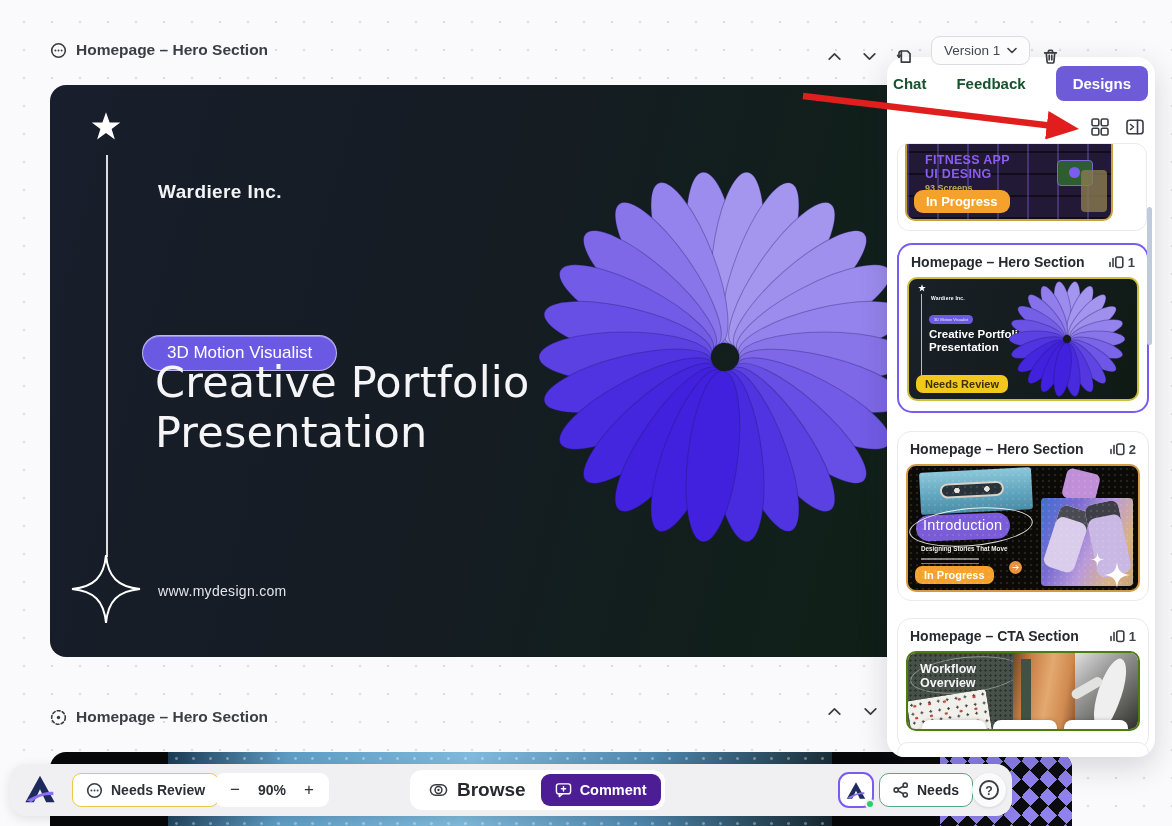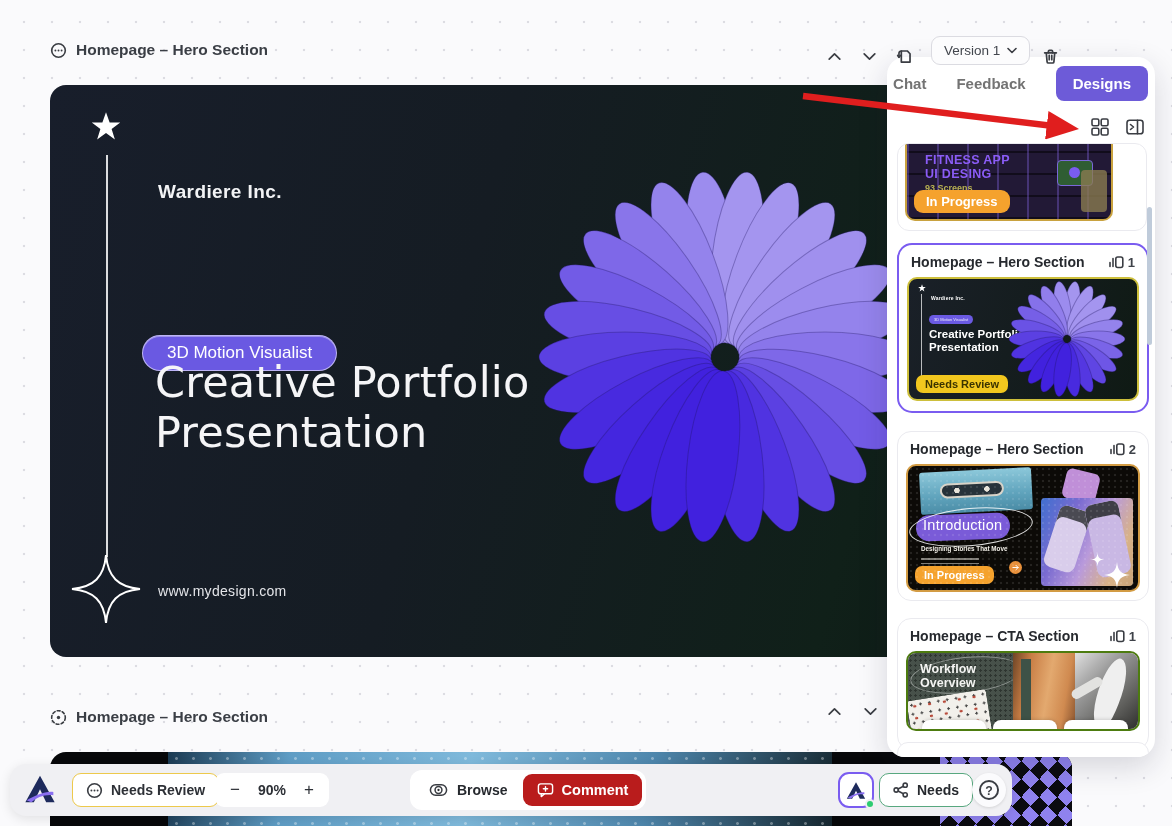--- a/index.html
+++ b/index.html
@@ -34,21 +34,21 @@
   
   .canvas2{position:absolute;left:50px;top:752px;width:1022px;height:74px;border-radius:16px 16px 0 0;overflow:hidden;z-index:1;background:#07080A}
   .c2-blue{position:absolute;left:118px;top:0;width:664px;height:74px;
     background:linear-gradient(100deg,#1B3A52 0%,#5E9CC4 18%,#7FB9DB 45%,#4E86AC 72%,#16272F 100%)}
   .c2-blue::after{content:"";position:absolute;inset:0;background-image:radial-gradient(rgba(255,255,255,.35) 1.3px,transparent 2px);background-size:17px 13px}
   .c2-check{position:absolute;right:0;top:0;width:132px;height:74px;background:repeating-conic-gradient(from 45deg,#8F82EF 0% 25%,#0B0B10 25% 50%);background-size:18px 18px}
 
   
   .panel{position:absolute;left:887px;top:57px;width:268px;height:700px;background:#FFF;border-radius:18px;box-shadow:0 10px 30px rgba(25,25,50,.16);z-index:5;overflow:hidden}
   .tabs{position:absolute;top:9px;right:7px;display:flex;align-items:center;gap:30px}
-  .tab{font-size:15px;font-weight:600;color:#737373;background:none;border:none;cursor:pointer;font-family:inherit}
+  .tab{font-size:15px;font-weight:600;color:#14532d;background:none;border:none;cursor:pointer;font-family:inherit}
   .tab-active{background:#6D5BD8;color:#FFF;padding:9px 17px;border-radius:8px;font-weight:700}
   .picons{position:absolute;top:61px;right:11px;display:flex;gap:17px}
 
   .card{position:absolute;left:10px;background:#FFF;border:1px solid #EAEAEF;border-radius:14px;cursor:pointer}
   .card-head{display:flex;align-items:center;justify-content:space-between;padding:9px 12px 5px}
   .card-title{font-size:14px;font-weight:700;color:#26292E}
   .card-count{display:flex;align-items:center;gap:4px;font-size:13px;font-weight:600;color:#3E4249}
   .badge{position:absolute;left:7px;bottom:6px;font-weight:700;border-radius:9px;white-space:nowrap}
   .badge-progress{background:#F5A22D;color:#FFF;font-size:13px;padding:4px 12px}
   .badge-review{background:#F2C71E;color:#3A3300;font-size:12.5px;padding:4px 10px}
@@ -107,22 +107,22 @@
 
   
   .toolbar{position:absolute;left:10px;top:764px;width:1002px;height:52px;background:#F0F0F3;border-radius:16px;box-shadow:0 3px 12px rgba(0,0,0,.10);z-index:7}
   .logo{position:absolute;left:14px;top:10px}
   .btn{cursor:pointer;font-family:inherit}
   .btn-review{position:absolute;left:62px;top:9px;height:34px;display:flex;gap:8px;align-items:center;padding:0 13px;background:#FFF;border:1.6px solid #EDC94B;border-radius:9px;font-size:14px;font-weight:600;color:#2D3036}
   .zoomgrp{position:absolute;left:205px;top:9px;height:34px;display:flex;align-items:center;background:#FFF;border-radius:9px;padding:0 5px}
   .zbtn{width:30px;text-align:center;font-size:17px;color:#2D3036;background:none;border:none;cursor:pointer}
   .zval{width:44px;text-align:center;font-size:14px;font-weight:600;color:#2D3036}
   .midgrp{position:absolute;left:400px;top:6px;height:40px;display:flex;align-items:center;background:#FFF;border-radius:12px;padding:4px}
-  .browse{display:flex;align-items:center;gap:9px;padding:0 15px;font-size:14px;font-weight:600;color:#26292E;background:none;border:none;height:32px}
-  .btn-comment{display:flex;align-items:center;gap:8px;background:#b91c1c;color:#FFF;border:none;border-radius:9px;padding:0 14px;height:32px;font-size:14.5px;font-weight:700}
+  .browse{display:flex;align-items:center;gap:9px;padding:0 15px;font-size:19px;font-weight:600;color:#26292E;background:none;border:none;height:32px}
+  .btn-comment{display:flex;align-items:center;gap:8px;background:#4c1d95;color:#FFF;border:none;border-radius:9px;padding:0 14px;height:32px;font-size:14.5px;font-weight:700}
   .avatar{position:absolute;left:828px;top:8px;width:36px;height:36px;background:#FFF;border:2px solid #7A5CF0;border-radius:11px;display:flex;align-items:center;justify-content:center}
   .avatar .dot{position:absolute;right:-3px;bottom:-3px;width:10px;height:10px;background:#2ECC71;border:2px solid #F0F0F3;border-radius:50%}
   .btn-share{position:absolute;left:869px;top:9px;height:34px;display:flex;align-items:center;gap:8px;padding:0 13px;background:#FFF;border:1.6px solid #58A87F;border-radius:10px;font-size:14px;font-weight:600;color:#26292E}
   .help{position:absolute;left:962px;top:9px;width:34px;height:34px;border-radius:50%;background:#FBFBFD;box-shadow:0 1px 3px rgba(0,0,0,.12);border:none;display:flex;align-items:center;justify-content:center}
 
   .arrow{position:absolute;left:798px;top:86px;z-index:10;pointer-events:none}
 </style>
 </head>
 <body>
 

